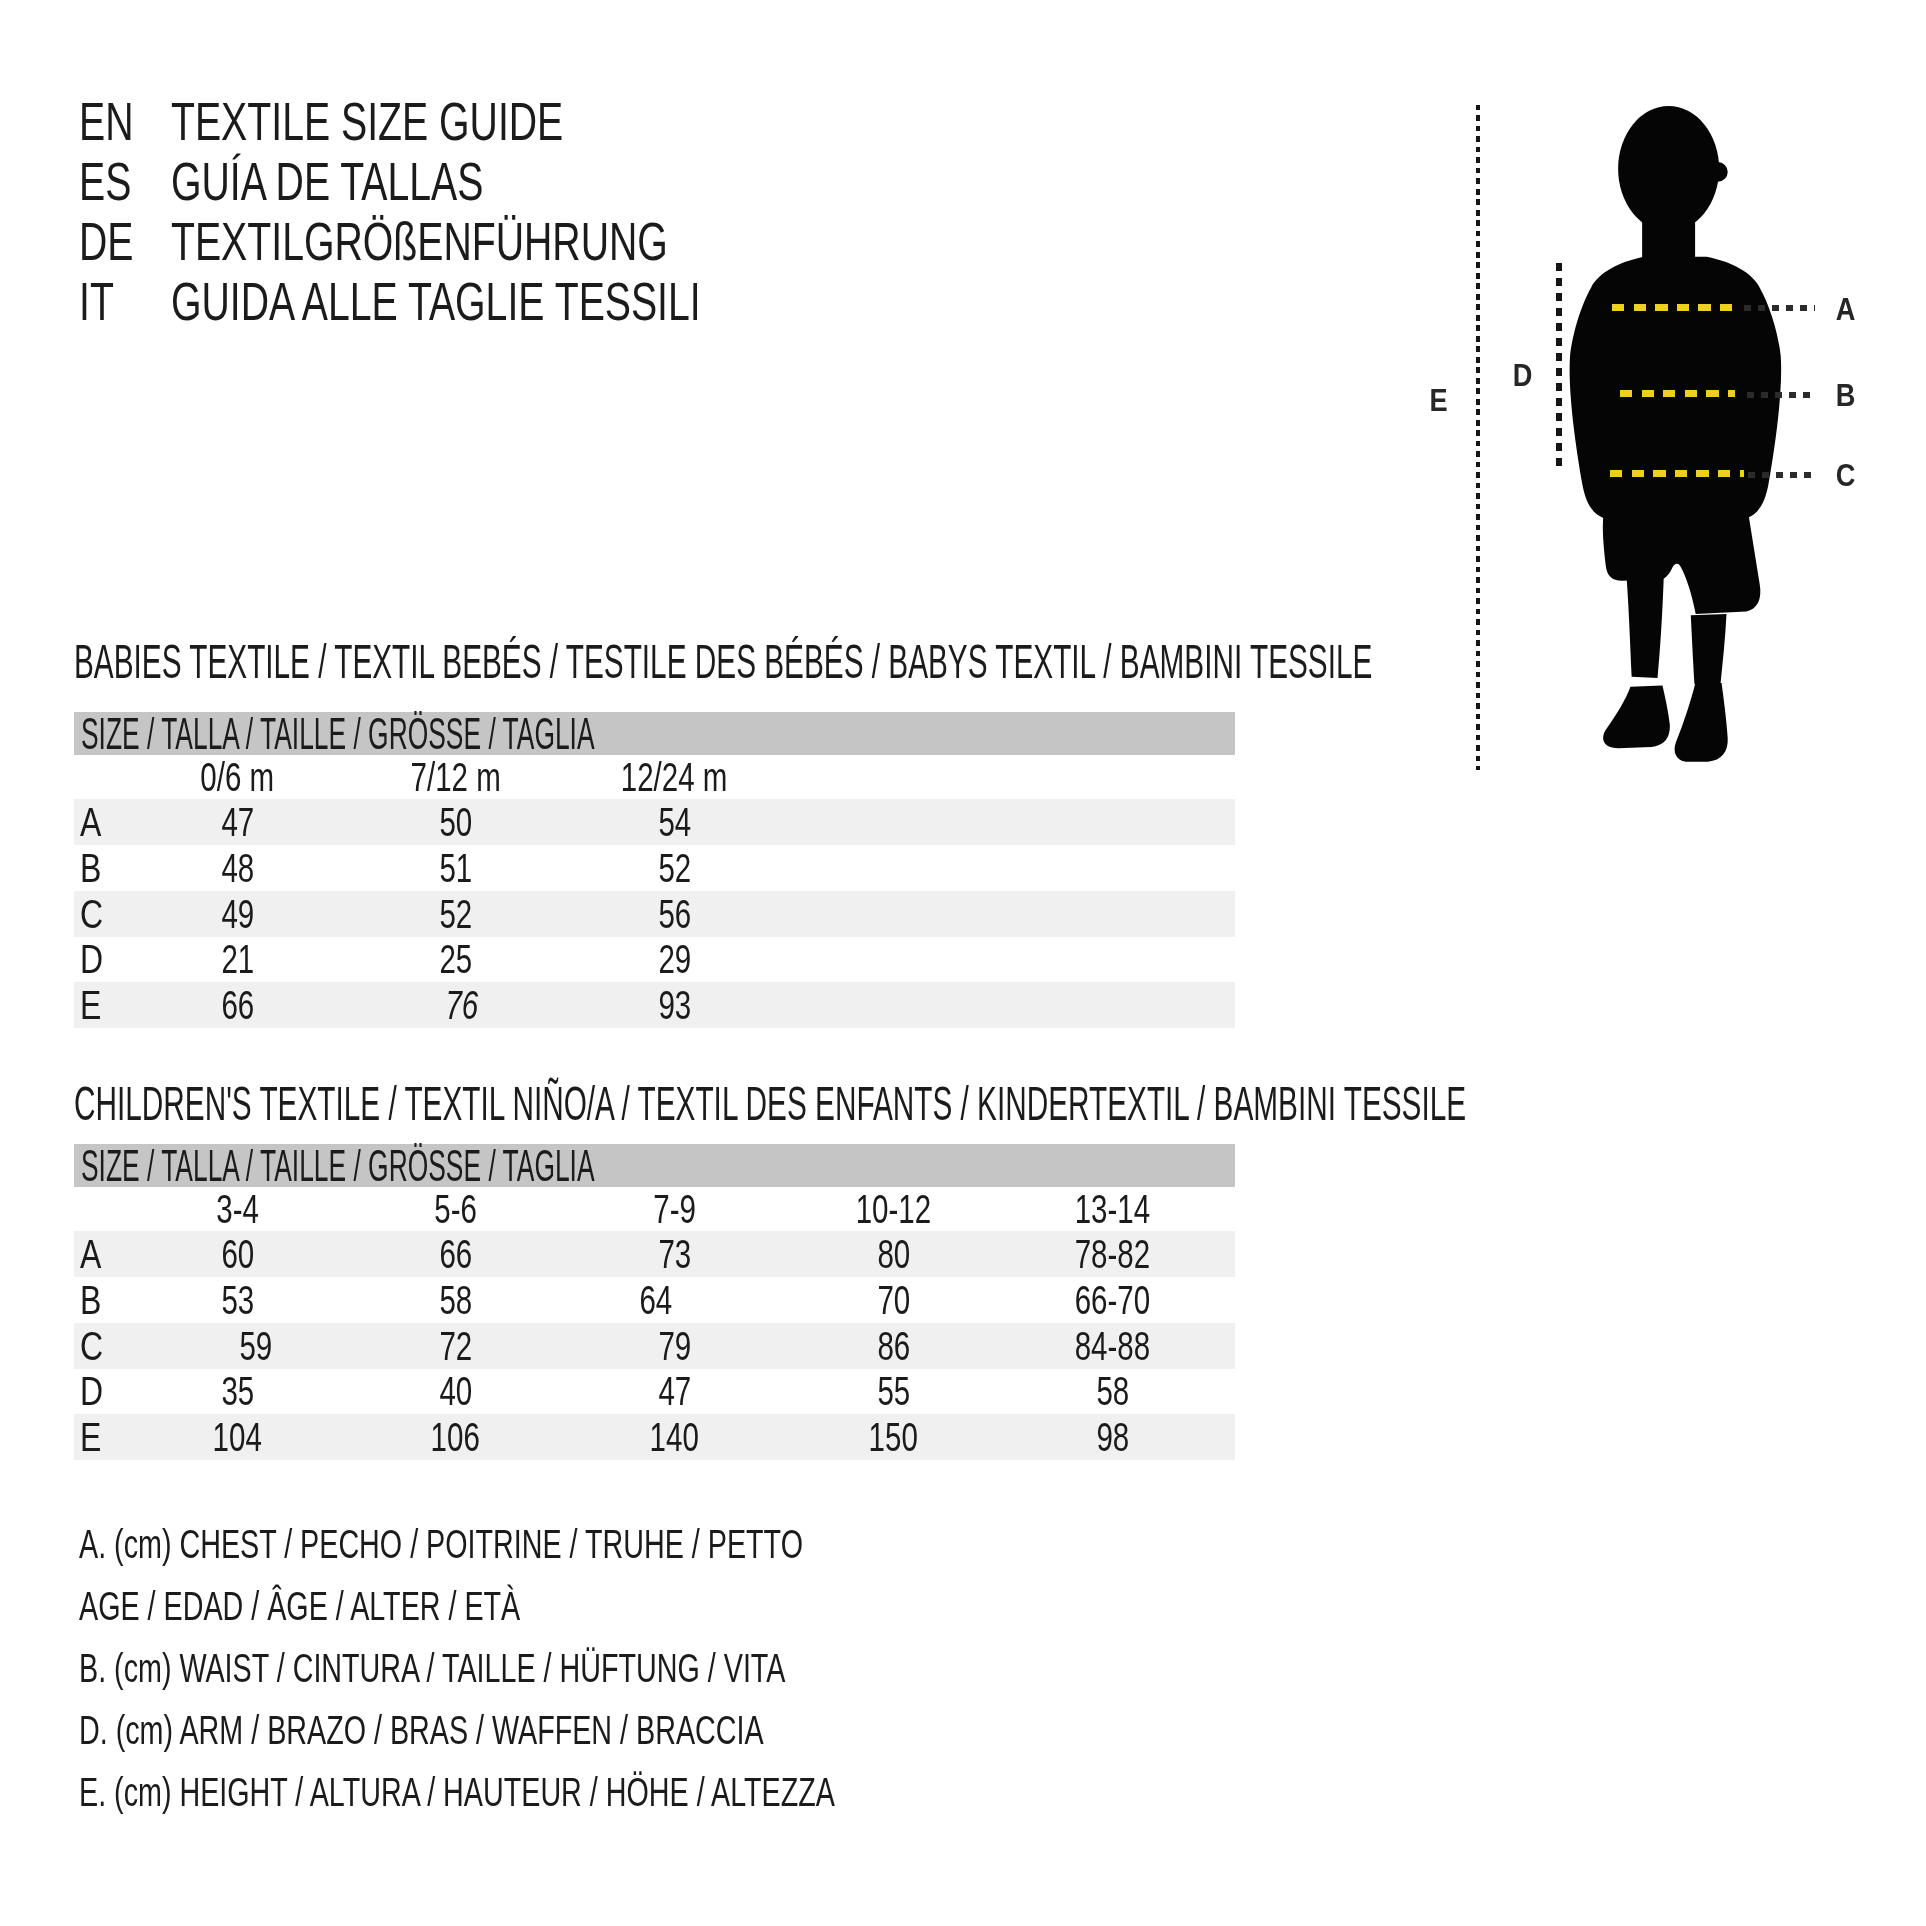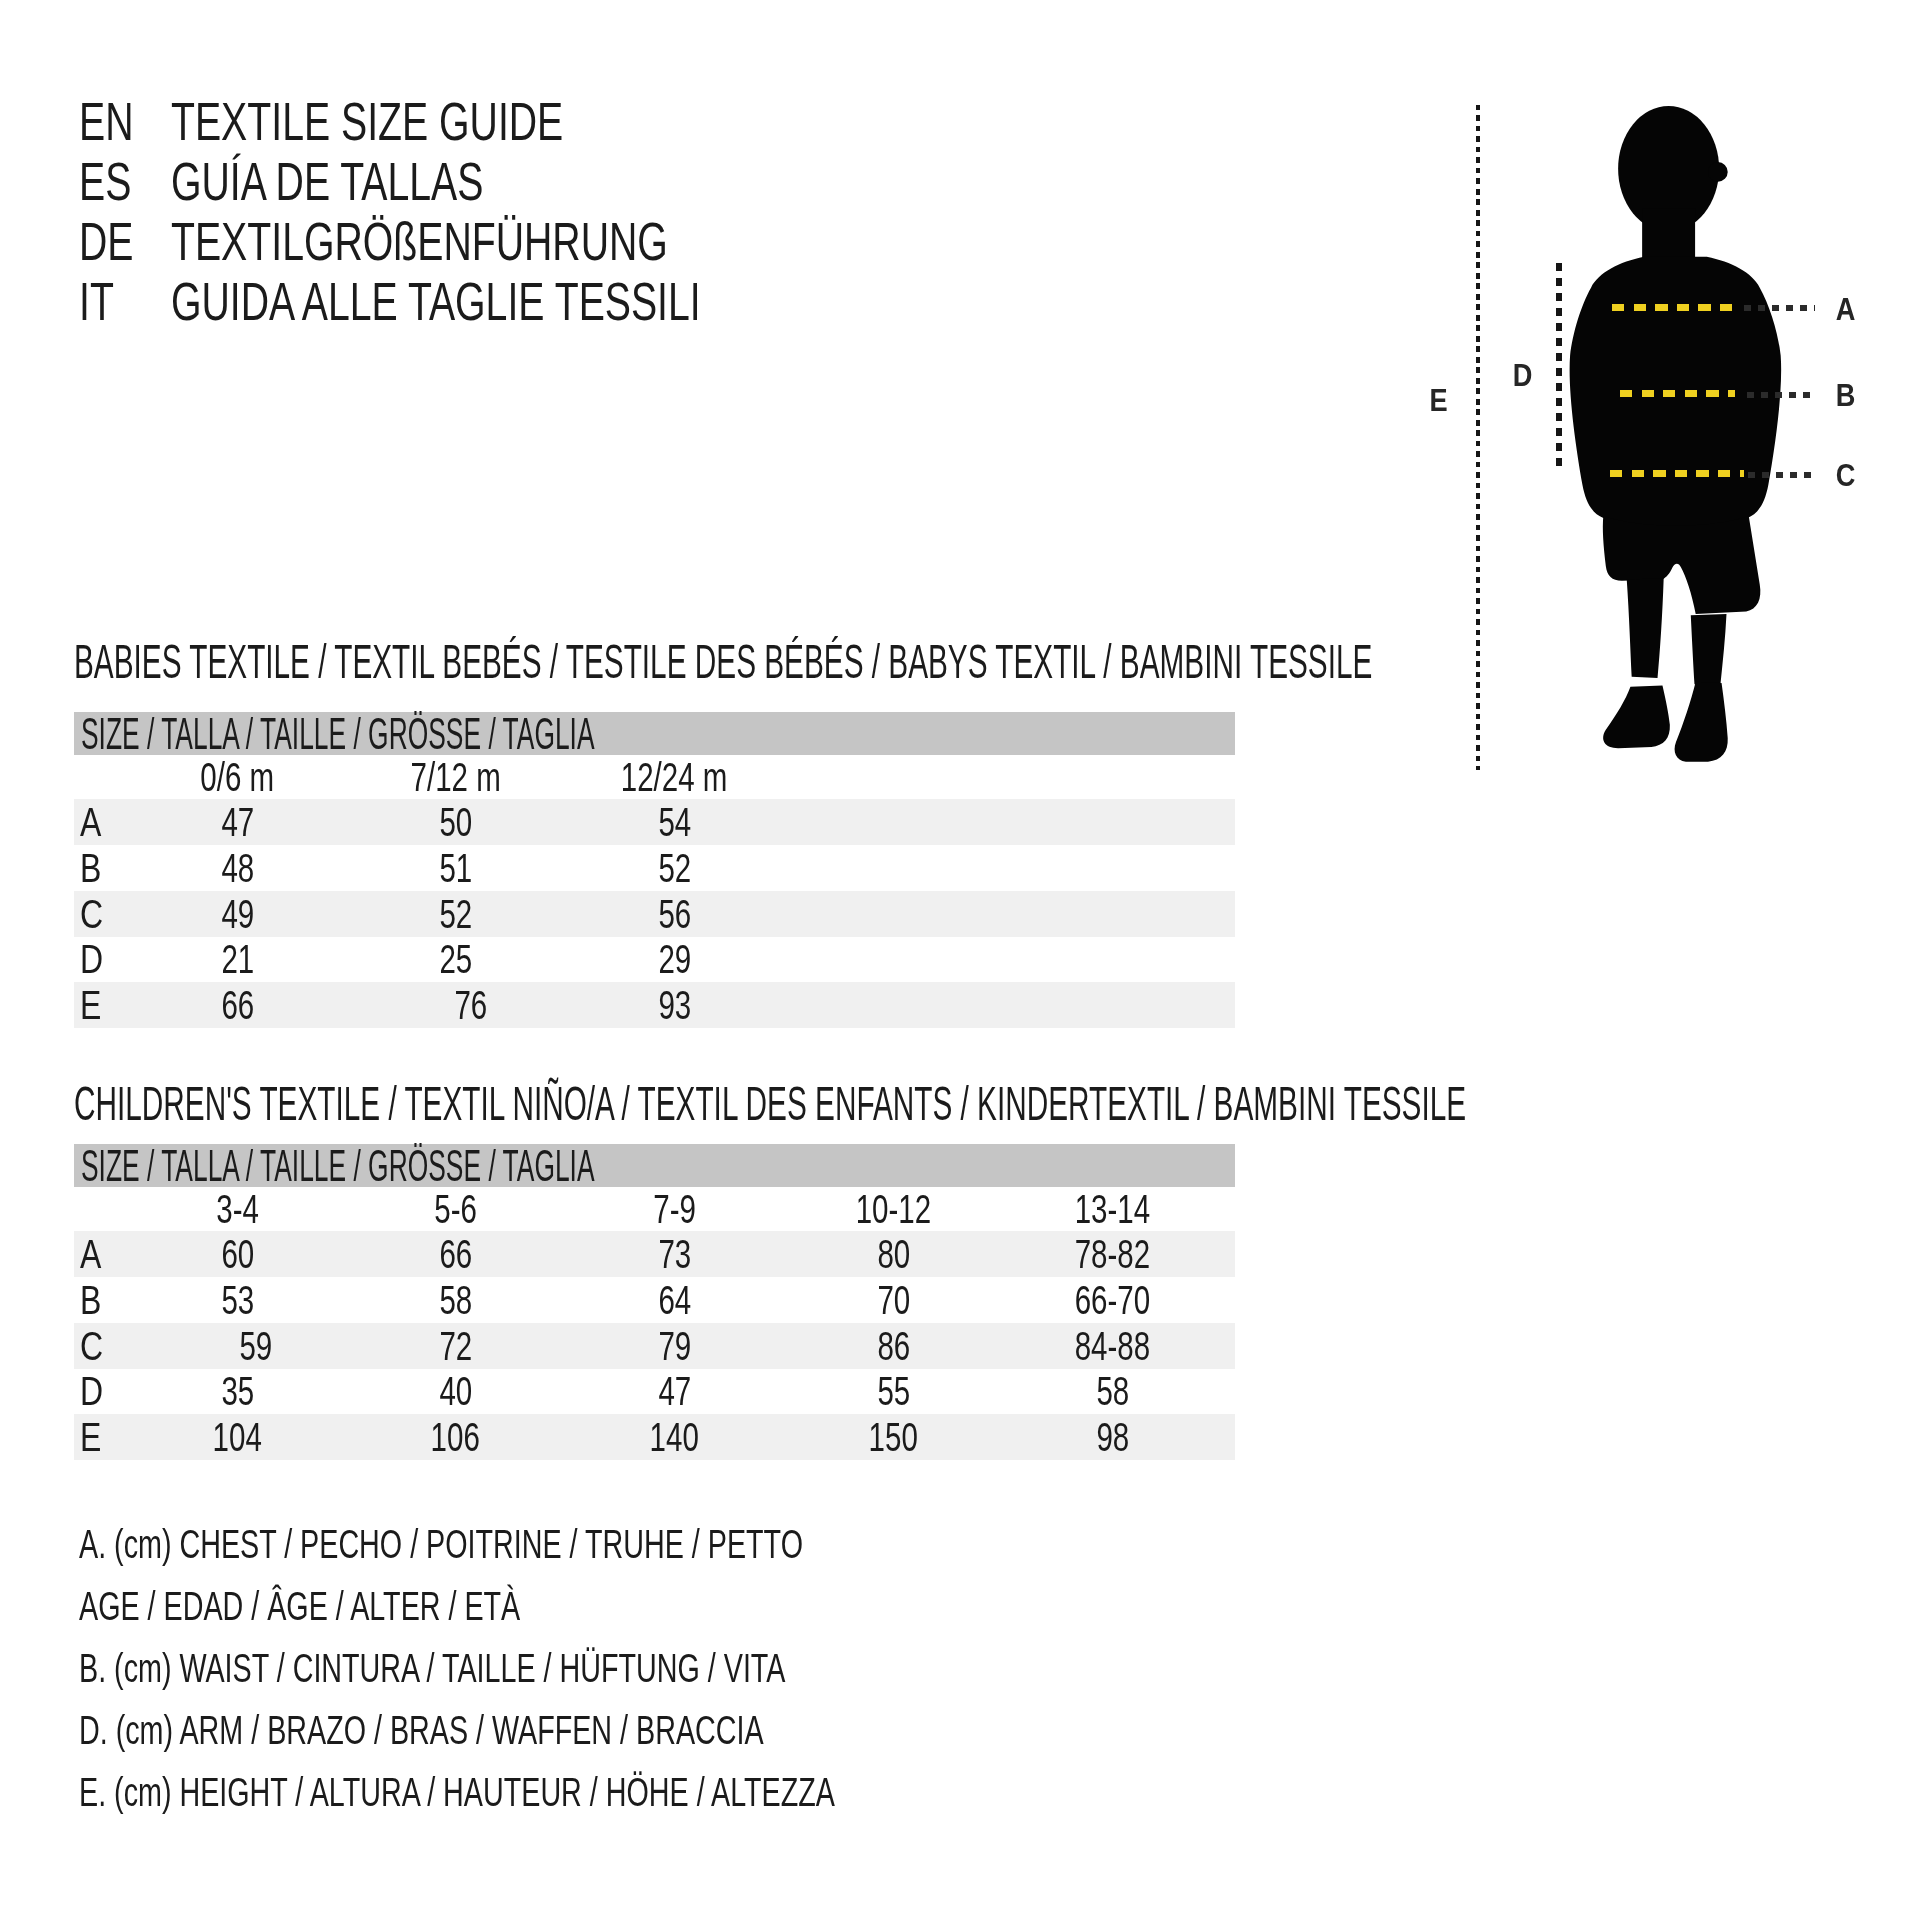--- a/index.html
+++ b/index.html
@@ -127,21 +127,21 @@
       </div>
       <div class="t-row" style="top: 224px;">
         <span class="row-label"><span class="sx">D</span></span>
         <span class="cell" style="left: 65px;"><span class="sxc">21</span></span>
         <span class="cell" style="left: 283px;"><span class="sxc">25</span></span>
         <span class="cell" style="left: 502px;"><span class="sxc">29</span></span>
       </div>
       <div class="t-row stripe" style="top: 270px;">
         <span class="row-label"><span class="sx">E</span></span>
         <span class="cell" style="left: 65px;"><span class="sxc">66</span></span>
-        <span class="cell" style="left: 298px;"><span class="sxc">76</span></span>
+        <span class="cell" style="left: 289px; font-style: italic;"><span class="sxc">76</span></span>
         <span class="cell" style="left: 502px;"><span class="sxc">93</span></span>
       </div>
     </div>
 
   <div class="section-title" style="top:1075px;">
     <span class="sx">CHILDREN'S TEXTILE / TEXTIL NIÑO/A / TEXTIL DES ENFANTS / KINDERTEXTIL / BAMBINI TESSILE</span>
   </div>
   <div class="size-table" style="top:1144px;height:315px;">
     <div class="bar">
       <span class="sx">SIZE / TALLA / TAILLE / GRÖSSE / TAGLIA</span>
@@ -158,21 +158,21 @@
         <span class="cell" style="left: 65px;"><span class="sxc">60</span></span>
         <span class="cell" style="left: 283px;"><span class="sxc">66</span></span>
         <span class="cell" style="left: 502px;"><span class="sxc">73</span></span>
         <span class="cell" style="left: 721px;"><span class="sxc">80</span></span>
         <span class="cell" style="left: 940px;"><span class="sxc">78-82</span></span>
       </div>
       <div class="t-row" style="top: 133px;">
         <span class="row-label"><span class="sx">B</span></span>
         <span class="cell" style="left: 65px;"><span class="sxc">53</span></span>
         <span class="cell" style="left: 283px;"><span class="sxc">58</span></span>
-        <span class="cell" style="left: 502px;"><span class="sxc">64</span></span>
+        <span class="cell" style="left: 483px;"><span class="sxc">64</span></span>
         <span class="cell" style="left: 721px;"><span class="sxc">70</span></span>
         <span class="cell" style="left: 940px;"><span class="sxc">66-70</span></span>
       </div>
       <div class="t-row stripe" style="top: 179px;">
         <span class="row-label"><span class="sx">C</span></span>
         <span class="cell" style="left: 83px;"><span class="sxc">59</span></span>
         <span class="cell" style="left: 283px; text-decoration: underline;"><span class="sxc">72</span></span>
         <span class="cell" style="left: 502px;"><span class="sxc">79</span></span>
         <span class="cell" style="left: 721px;"><span class="sxc">86</span></span>
         <span class="cell" style="left: 940px;"><span class="sxc">84-88</span></span>

